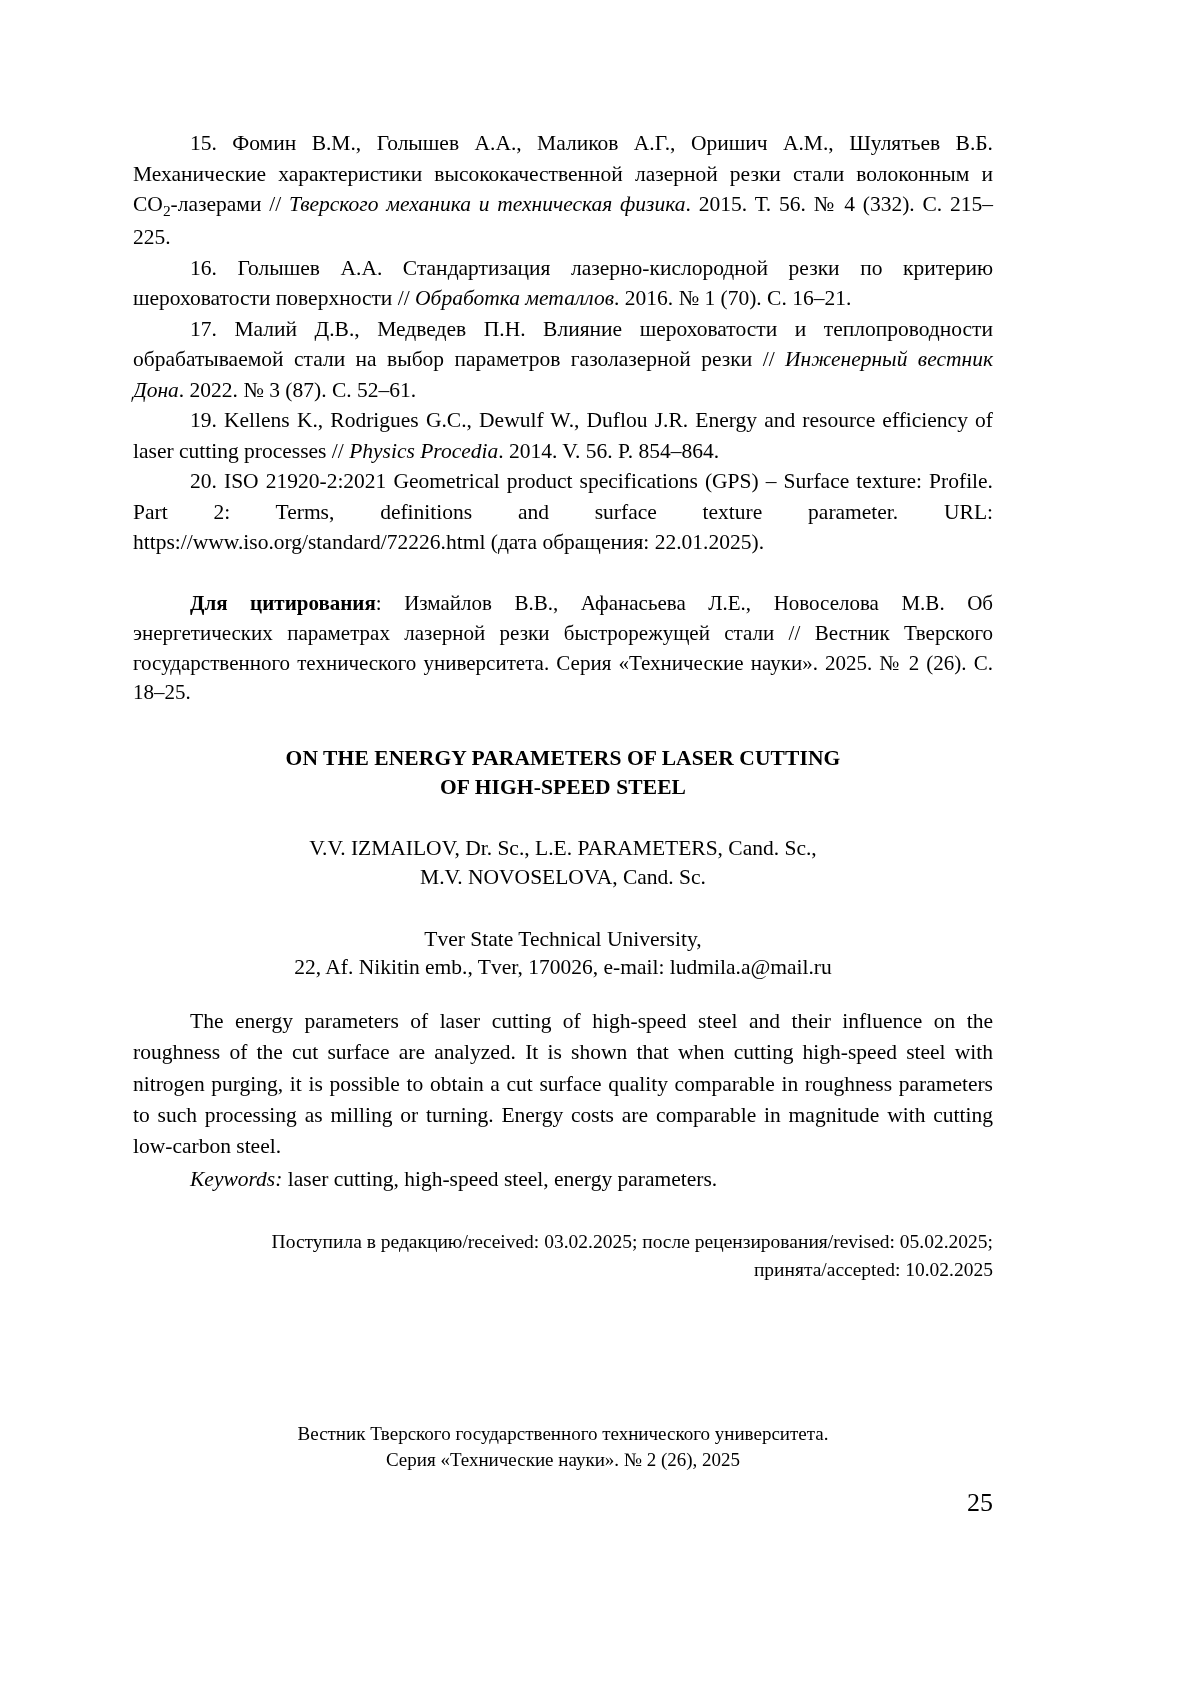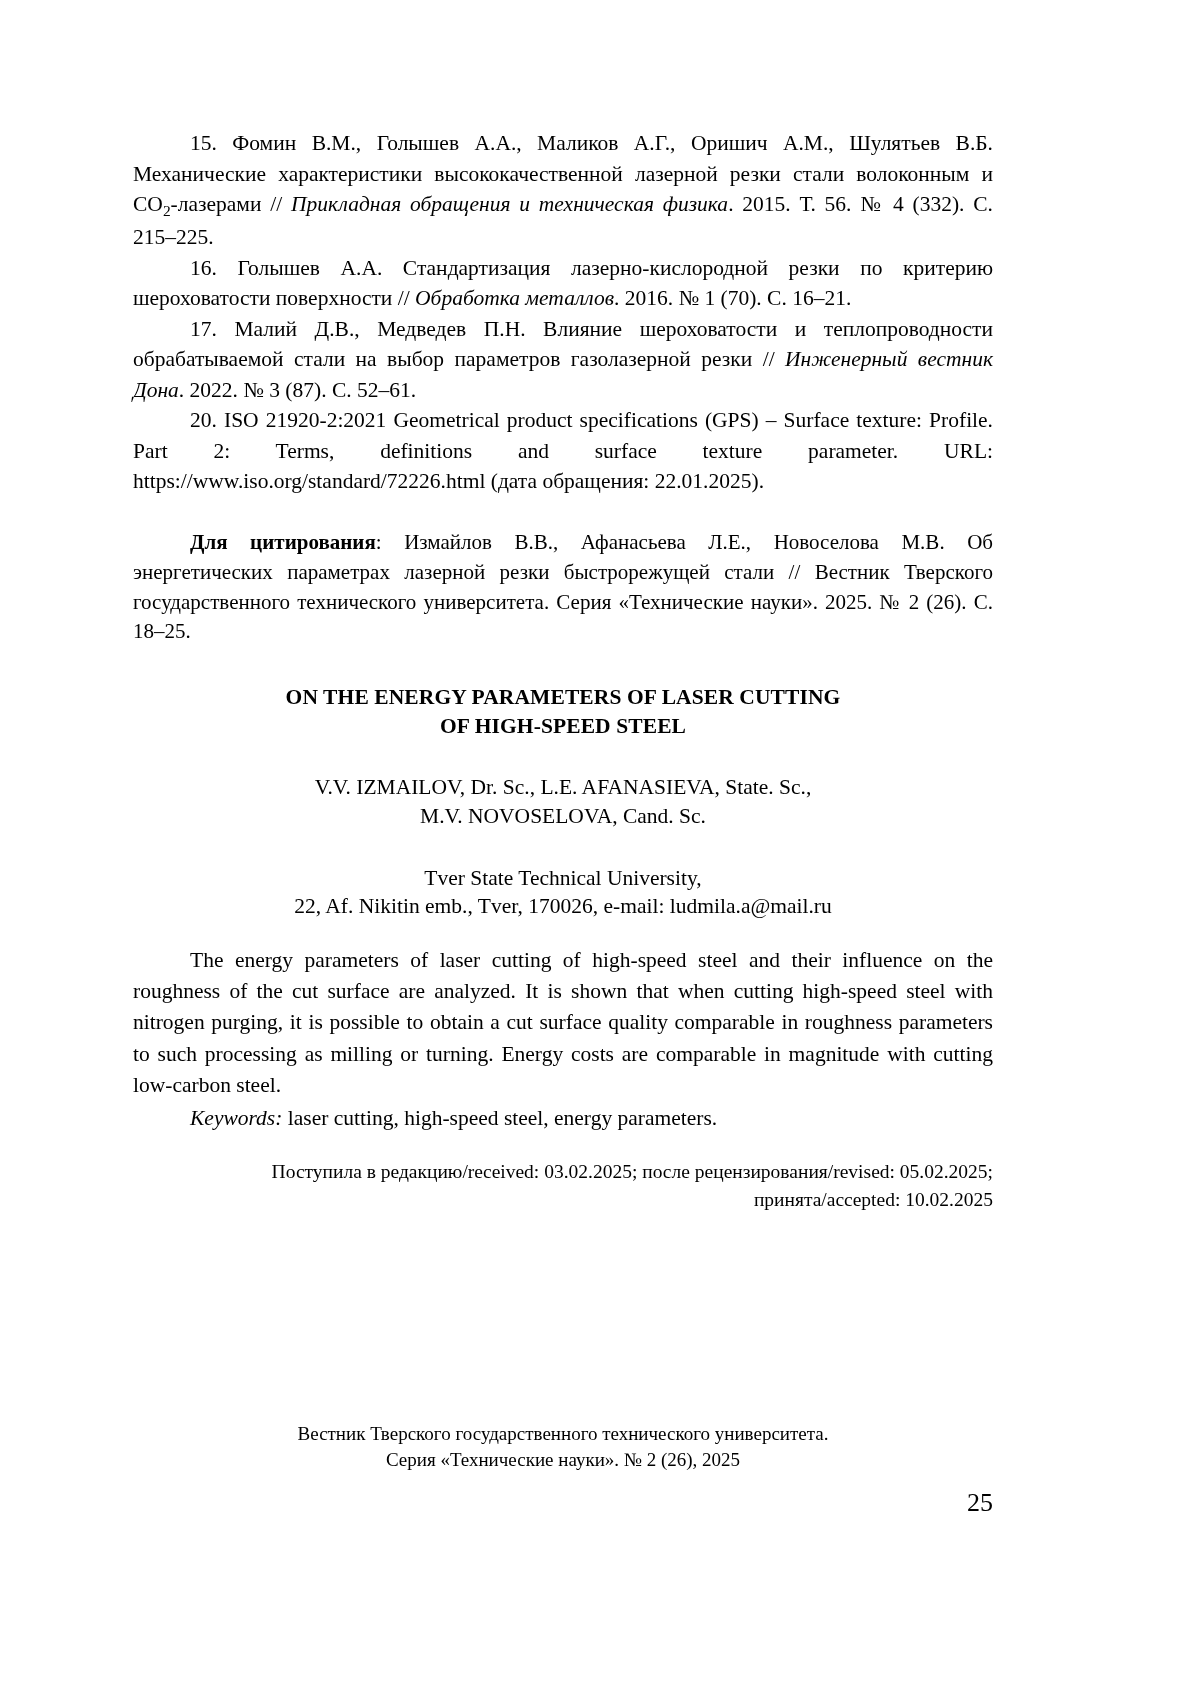--- a/index.html
+++ b/index.html
@@ -81,21 +81,21 @@
     margin-top: 2px;
     font-size: 21.5px;
     line-height: 1.45;
     text-align: left;
     text-indent: 57px;
   }
   .keywords .kw-label {
     font-style: italic;
   }
   .dates {
-    margin-top: 24px;
+    margin-top: 33px;
     font-size: 19.5px;
     line-height: 1.42;
     text-align: right;
     padding-left: 60px;
   }
   .footer {
     position: absolute;
     left: 0;
     top: 1421px;
     width: 860px;
@@ -111,35 +111,36 @@
     text-align: right;
     font-size: 26px;
   }
 </style>
 </head>
 <body>
 
 <div class="page">
 
   <div class="refs">
-    <p id="ref-15"><span>15. Фомин В.М., Голышев А.А., Маликов А.Г., Оришич А.М., Шулятьев В.Б. Механические характеристики высококачественной лазерной резки стали волоконным и CO</span><sub>2</sub><span>-лазерами // </span><span class="ital">Прикладная обращения и техническая физика</span><span>. 2015. Т. 56. № 4 (332). С. 215–225.</span></p>
+    <p id="ref-15"><span>15. Фомин В.М., Голышев А.А., Маликов А.Г., Оришич А.М., Шулятьев В.Б. Механические характеристики высококачественной лазерной резки стали волоконным и CO</span><sub>2</sub><span>-лазерами // </span><span class="ital">Тверского механика и техническая физика</span><span>. 2015. Т. 56. № 4 (332). С. 215–225.</span></p>
     <p id="ref-16"><span>16. Голышев А.А. Стандартизация лазерно-кислородной резки по критерию шероховатости поверхности // </span><span class="ital">Обработка металлов</span><span>. 2016. № 1 (70). С. 16–21.</span></p>
     <p id="ref-17"><span>17. Малий Д.В., Медведев П.Н. Влияние шероховатости и теплопроводности обрабатываемой стали на выбор параметров газолазерной резки // </span><span class="ital">Инженерный вестник Дона</span><span>. 2022. № 3 (87). С. 52–61.</span></p>
+    <p id="ref-19"><span>19. Kellens K., Rodrigues G.C., Dewulf W., Duflou J.R. Energy and resource efficiency of laser cutting processes // </span><span class="ital">Physics Procedia</span><span>. 2014. V. 56. P. 854–864.</span></p>
     <p id="ref-20"><span>20. ISO 21920-2:2021 Geometrical product specifications (GPS) – Surface texture: Profile. Part 2: Terms, definitions and surface texture parameter. URL: https://www.iso.org/standard/72226.html (дата обращения: 22.01.2025).</span></p>
   </div>
 
   <div class="citation"><span class="bold">Для цитирования</span><span>: Измайлов В.В., Афанасьева Л.Е., Новоселова М.В. Об энергетических параметрах лазерной резки быстрорежущей стали // Вестник Тверского государственного технического университета. Серия «Технические науки». 2025. № 2 (26). С. 18–25.</span></div>
 
   <div class="title-block">
     <div>ON THE ENERGY PARAMETERS OF LASER CUTTING</div>
     <div>OF HIGH-SPEED STEEL</div>
   </div>
 
   <div class="authors">
-    <div>V.V. IZMAILOV, Dr. Sc., L.E. AFANASIEVA, State. Sc.,</div>
+    <div>V.V. IZMAILOV, Dr. Sc., L.E. PARAMETERS, Cand. Sc.,</div>
     <div>M.V. NOVOSELOVA, Cand. Sc.</div>
   </div>
 
   <div class="affil">
     <div>Tver State Technical University,</div>
     <div>22, Af. Nikitin emb., Tver, 170026, e-mail: ludmila.a@mail.ru</div>
   </div>
 
   <div class="abstract">The energy parameters of laser cutting of high-speed steel and their influence on the roughness of the cut surface are analyzed. It is shown that when cutting high-speed steel with nitrogen purging, it is possible to obtain a cut surface quality comparable in roughness parameters to such processing as milling or turning. Energy costs are comparable in magnitude with cutting low-carbon steel.</div>
 

